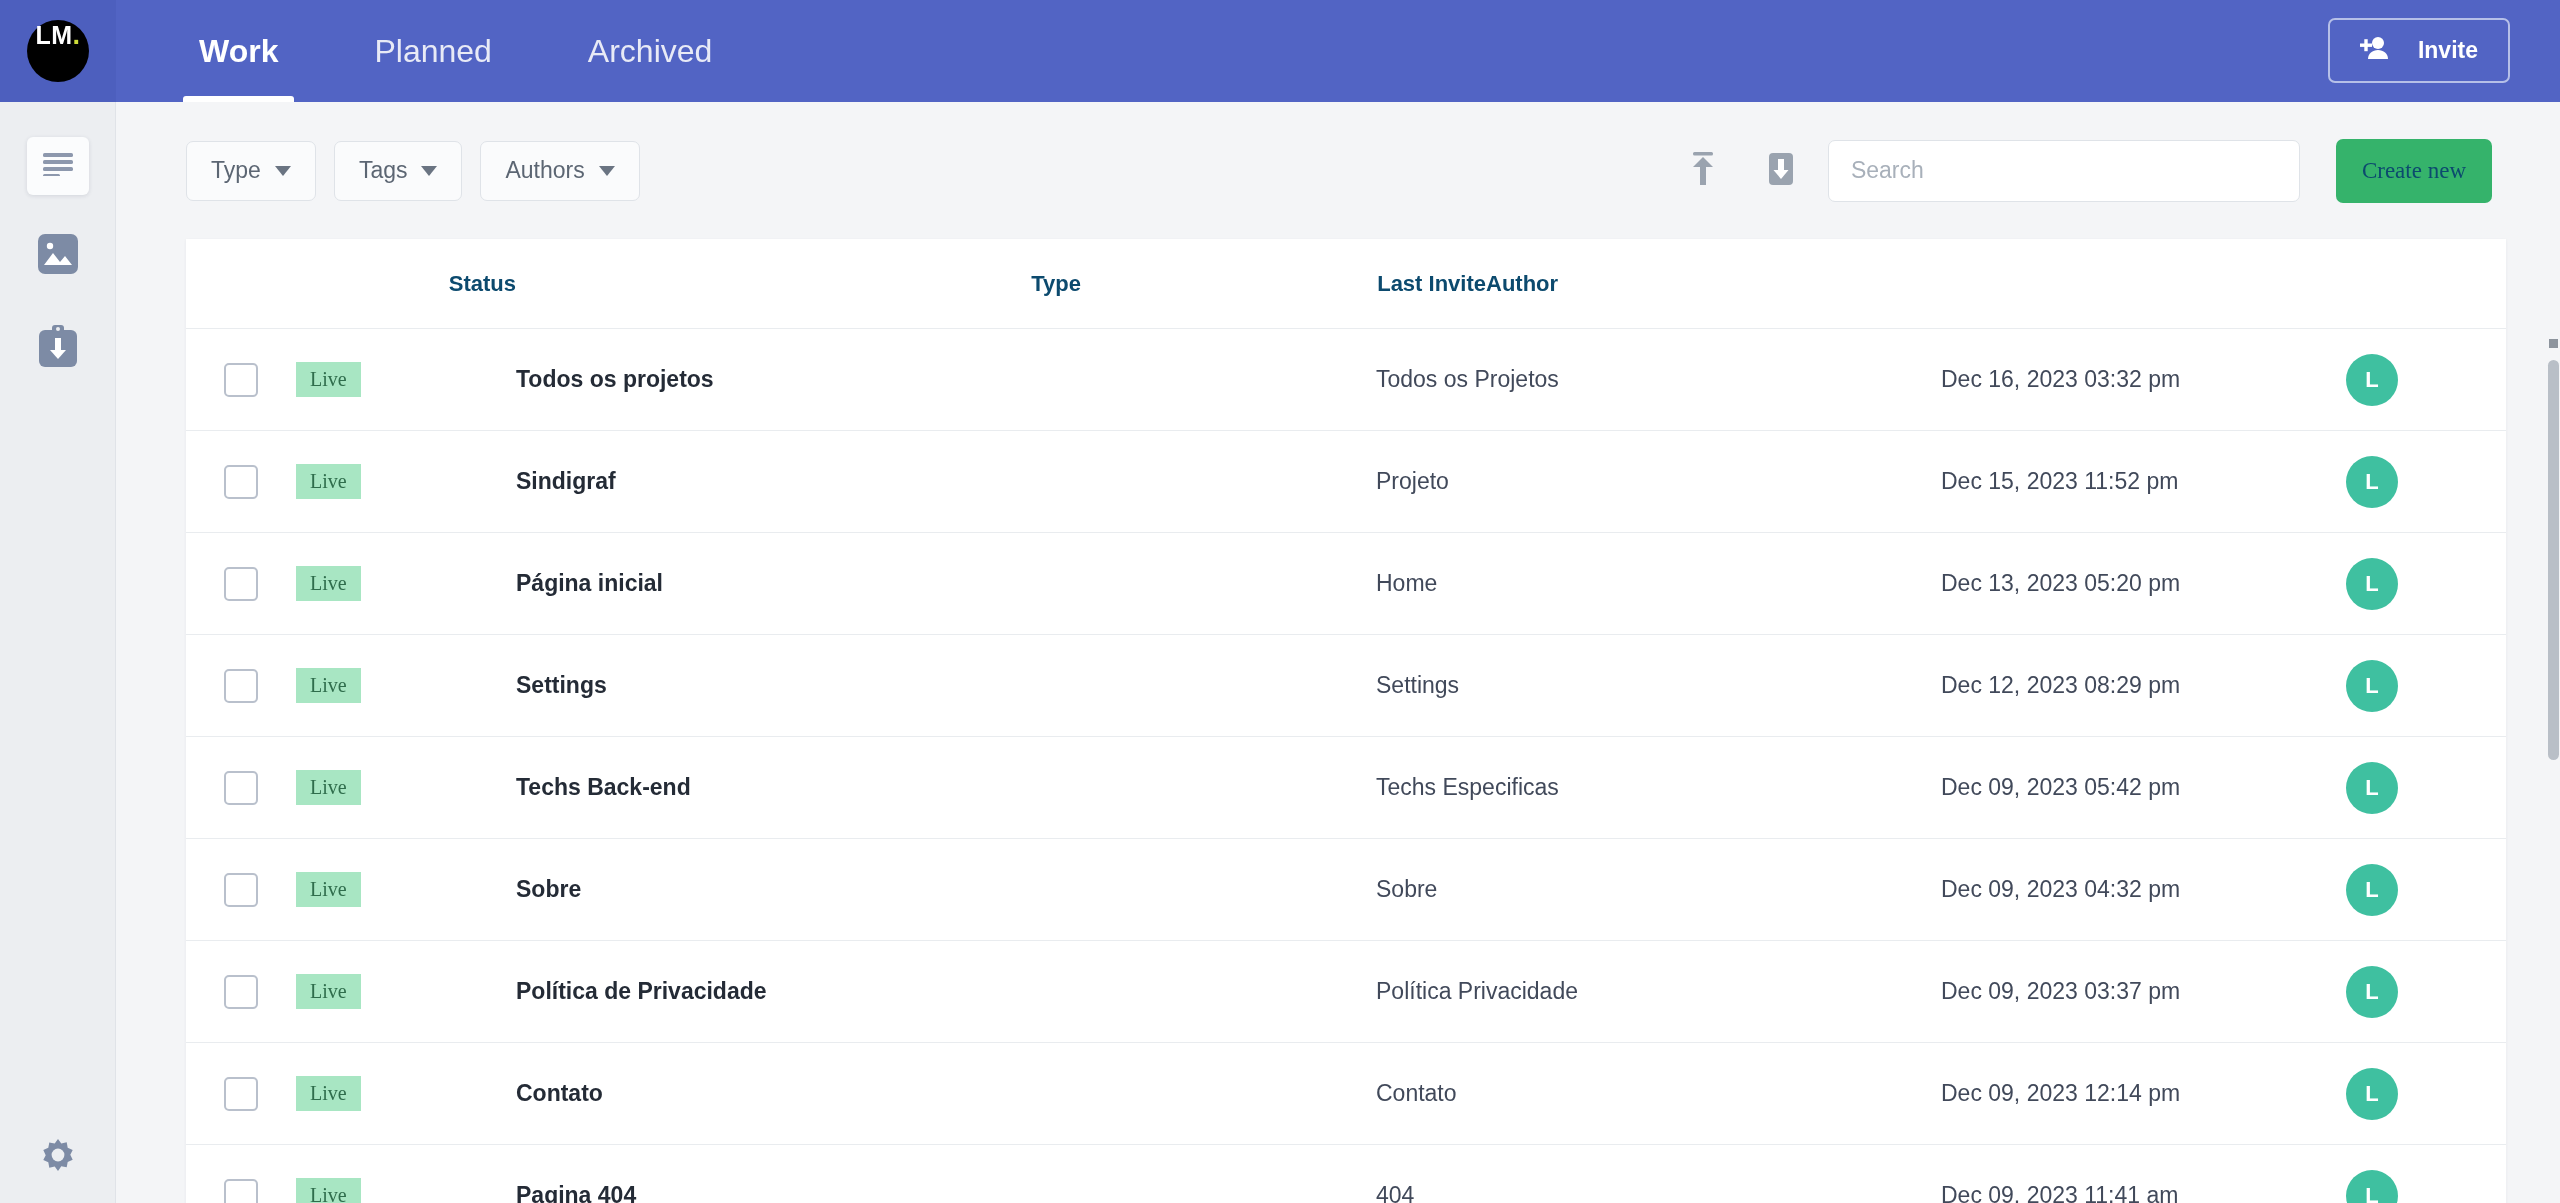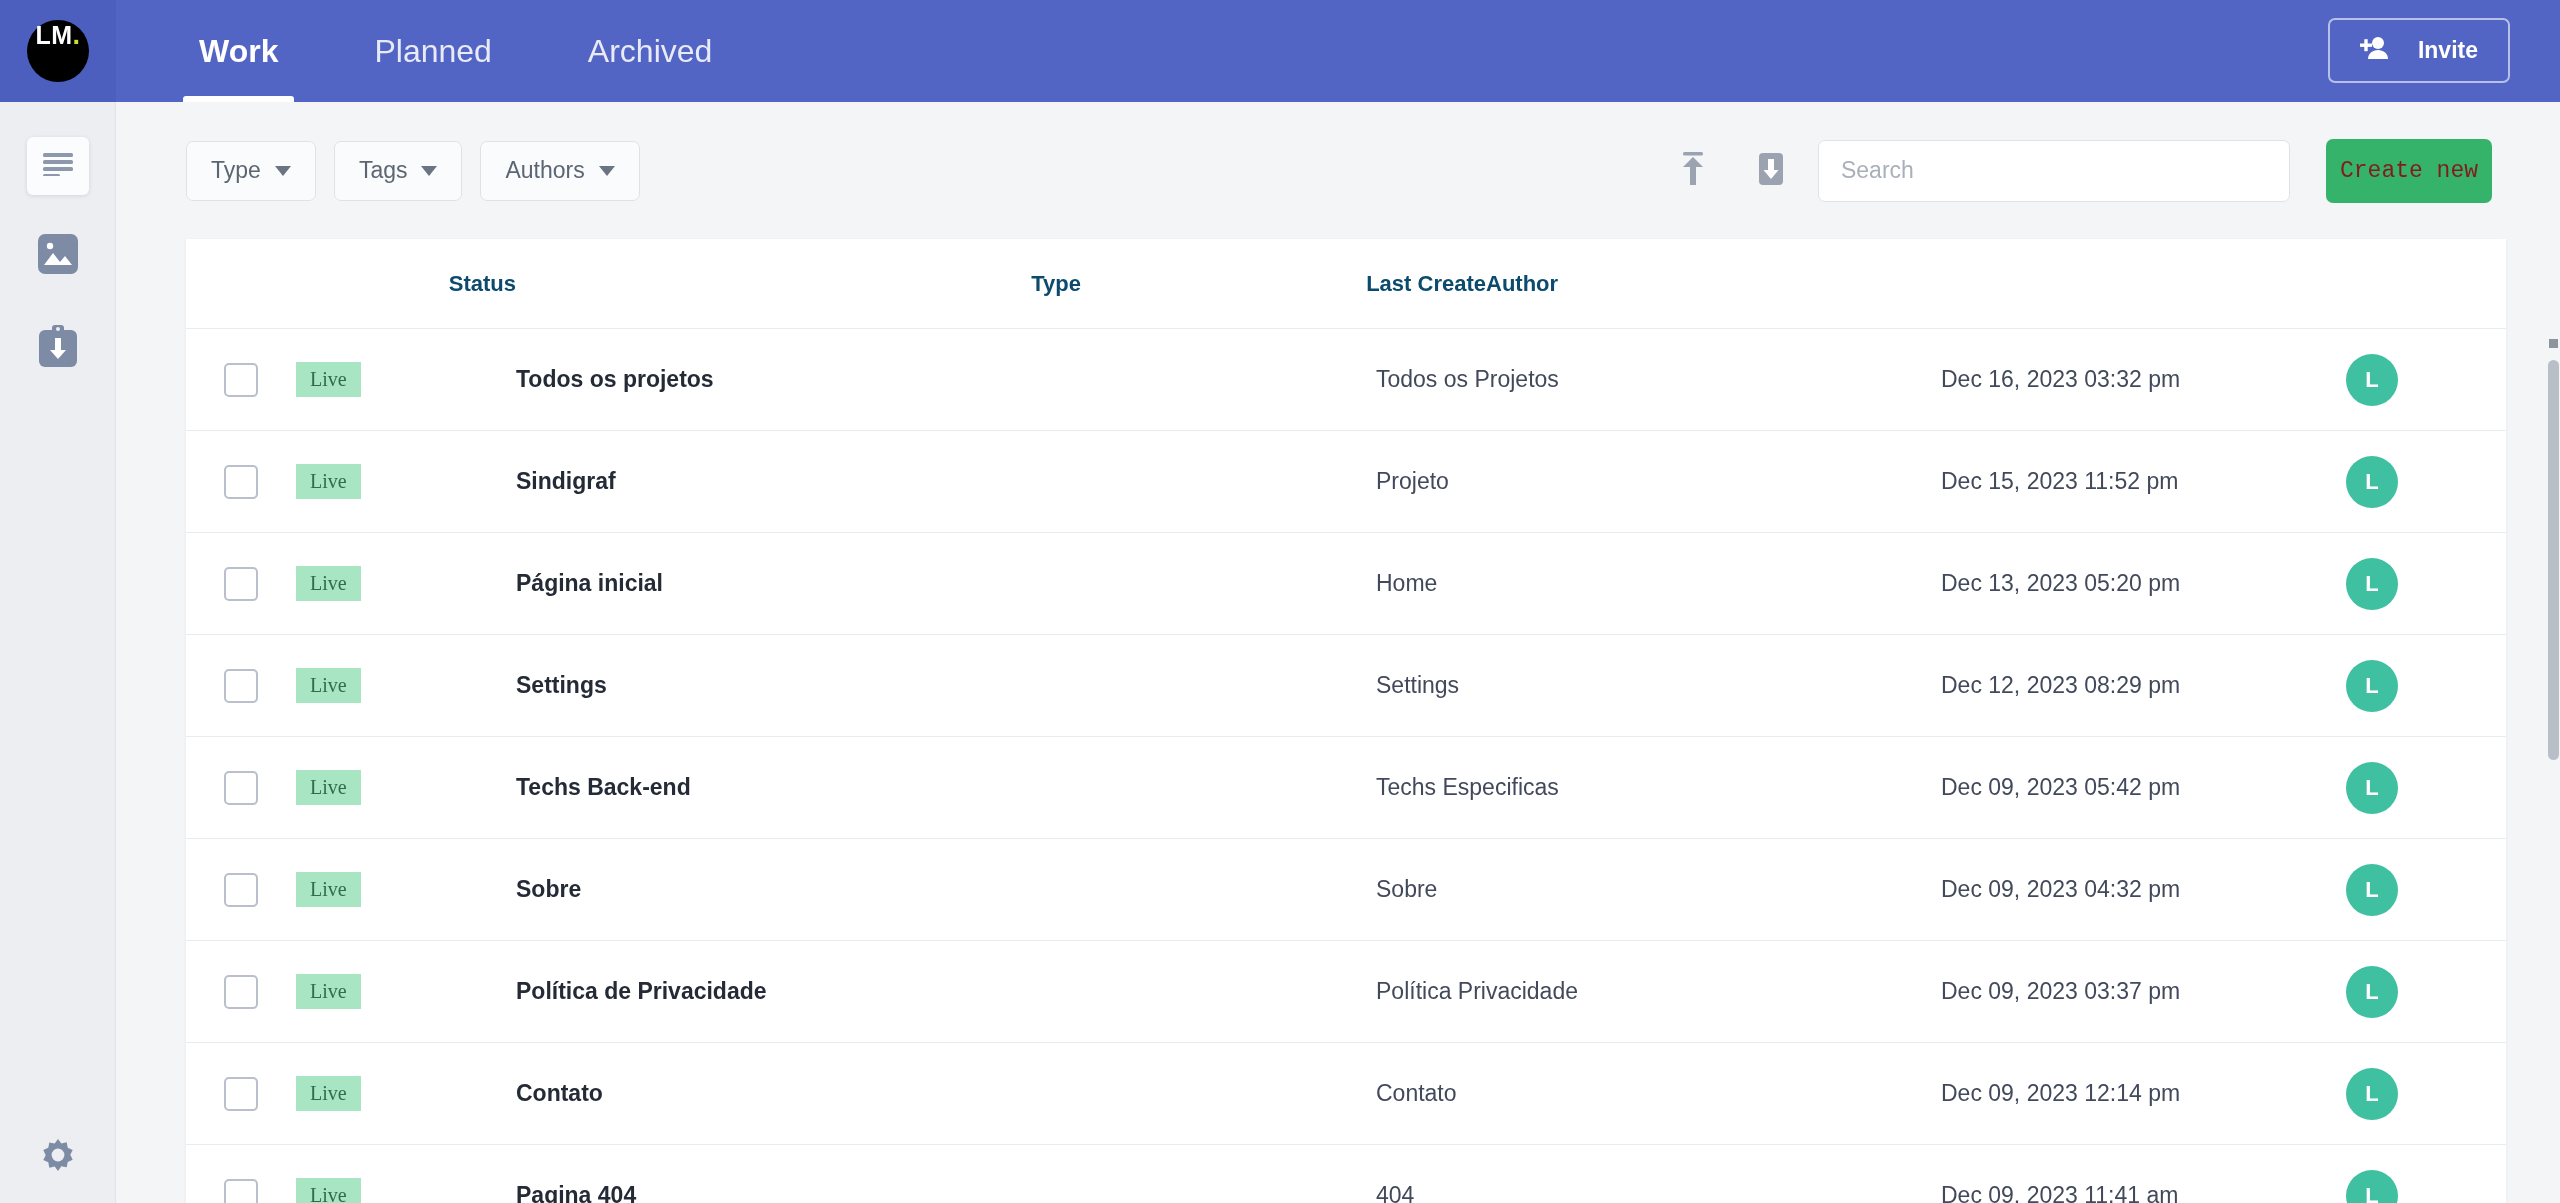--- a/index.html
+++ b/index.html
@@ -105,23 +105,23 @@
     width: 472px; height: 62px; margin-right: 36px;
     border: 1px solid #dfe3e8; border-radius: 7px; background: #fff;
     display: flex; align-items: center; padding: 0 22px;
   }
   .search-wrap input {
     border: none; outline: none; width: 100%; background: transparent;
     font-family: "Liberation Sans", sans-serif; font-size: 23px; color: #3a424d;
   }
   .search-wrap input::placeholder { color: #a8b0ba; }
   .create-btn {
-    height: 64px; padding: 0 14px; border: none; border-radius: 7px;
-    background: #35b36b; color: #7f1d1d; font-size: 23px; font-weight: 400;
-    font-family: Liberation Mono, monospace; cursor: pointer;
+    height: 64px; padding: 0 26px; border: none; border-radius: 7px;
+    background: #35b36b; color: #0c4a6e; font-size: 23px; font-weight: 400;
+    font-family: Liberation Serif, serif; cursor: pointer;
   }
 
   
   .table-card {
     position: absolute; left: 70px; top: 137px;
     width: 2320px; min-height: 964px;
     background: #ffffff;
     box-shadow: 0 1px 3px rgba(40,50,80,.07);
   }
   .trow { display: flex; align-items: center; height: 102px; border-bottom: 1px solid #e9ecef; }
@@ -296,21 +296,21 @@
       <button class="create-btn">Create new</button>
     </div>
   </div>
 
   <div class="table-card">
 
     <div class="trow head">
       <div class="c-check"></div>
       <div class="c-status th">Status</div>
       <div class="c-type th">Type</div>
-      <div class="c-date th">Last Create</div>
+      <div class="c-date th">Last Invite</div>
       <div class="c-author th">Author</div>
     </div>
 
     <div id="rows-container">
         <div class="trow">
           <div class="c-check">
             <div class="checkbox"></div>
           </div>
           <div class="c-status"><span class="badge">Live</span></div>
           <div class="c-name cell-name">Todos os projetos</div>

